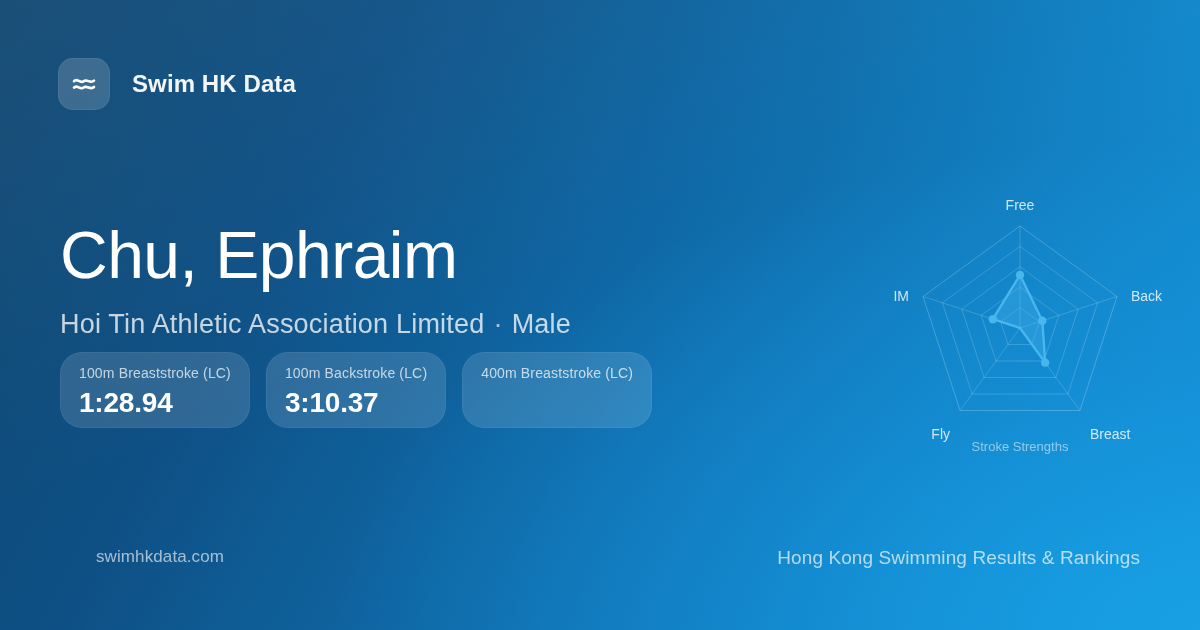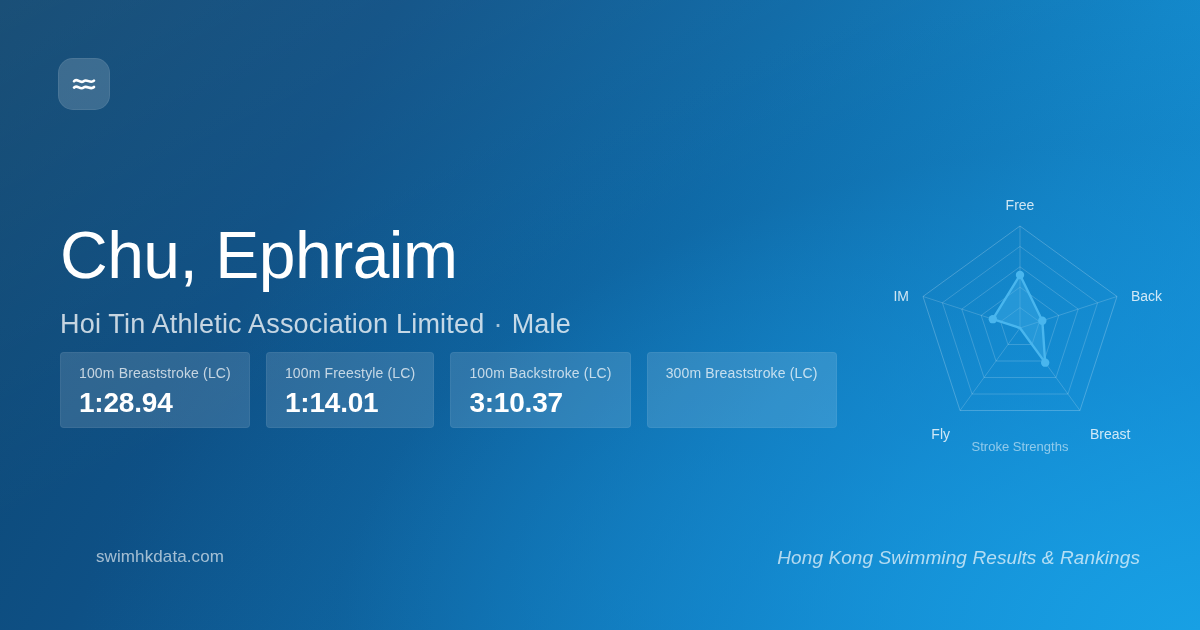--- a/index.html
+++ b/index.html
@@ -55,21 +55,21 @@
   .athlete-meta .dot { padding:0 9px; color:rgba(255,255,255,0.62); }
 
   
   .stat-cards {
     position:absolute; left:60px; top:352px;
     display:flex; gap:16px; align-items:stretch;
   }
   .stat-card {
     min-width:168px; height:76px;
     padding:12px 18px 0 18px;
-    border-radius:4px;
+    border-radius:22px;
     background:rgba(255,255,255,0.135);
     border:1px solid rgba(255,255,255,0.055);
   }
   .stat-event {
     font-size:14px; font-weight:400; letter-spacing:0.15px;
     color:rgba(255,255,255,0.72); white-space:nowrap;
   }
   .stat-time {
     margin-top:6px;
     font-size:28px; font-weight:700; letter-spacing:-0.2px;
@@ -88,62 +88,59 @@
     font-size:13px; fill:rgba(255,255,255,0.52);
   }
 
   
   .footer-left {
     position:absolute; left:60px; top:547px;
     font-size:17px; color:rgba(255,255,255,0.62); letter-spacing:0.1px;margin-left:36px;
   }
   .footer-right {
     position:absolute; right:60px; top:547px;
-    font-size:19px; color:rgba(255,255,255,0.68); letter-spacing:0.1px;font-style:italic;
+    font-size:19px; color:rgba(255,255,255,0.68); letter-spacing:0.1px;
   }
 </style>
 </head>
 <body>
 
 <div id="og-card">
   <div class="sheen"></div>
 
   <div class="brand">
     <div class="brand-logo">
       <span>
         <svg width="30" height="30" viewBox="0 0 30 30" aria-hidden="true">
           <path d="M5 12.2 C8 8.4, 11 15.2, 14.6 12.2 C18 9.4, 21.5 15.2, 25 11.6" fill="none" stroke="#ffffff" stroke-width="2.6" stroke-linecap="round" stroke-linejoin="round"></path>
           <path d="M5 18.6 C8 14.8, 11 21.6, 14.6 18.6 C18 15.8, 21.5 21.6, 25 18" fill="none" stroke="#ffffff" stroke-width="2.6" stroke-linecap="round" stroke-linejoin="round"></path>
         </svg>
       </span>
     </div>
+    <div class="brand-name">Swim HK Data</div>
   </div>
 
   <div class="hero">
     <div class="athlete-name">Chu, Ephraim</div>
     <div class="athlete-meta">
       <span>Hoi Tin Athletic Association Limited</span><span class="dot">·</span><span>Male</span>
     </div>
   </div>
 
   <div class="stat-cards">
     <div class="stat-card">
       <div class="stat-event">100m Breaststroke (LC)</div>
       <div class="stat-time">1:28.94</div>
     </div>
     <div class="stat-card">
-      <div class="stat-event">100m Freestyle (LC)</div>
-      <div class="stat-time">1:14.01</div>
-    </div>
-    <div class="stat-card">
       <div class="stat-event">100m Backstroke (LC)</div>
       <div class="stat-time">3:10.37</div>
     </div>
     <div class="stat-card">
-      <div class="stat-event">300m Breaststroke (LC)</div>
+      <div class="stat-event">400m Breaststroke (LC)</div>
     </div>
   </div>
 
   <div class="radar-wrap">
     <svg id="radar-svg" width="290" height="300" viewBox="0 0 290 300" aria-hidden="true">
       <g id="radar-grid">
           <polygon points="140.00,135.60 159.40,149.70 151.99,172.50 128.01,172.50 120.60,149.70" fill="none" stroke="rgba(255,255,255,0.22)" stroke-width="0.8"></polygon>
           <polygon points="140.00,115.20 178.80,143.39 163.98,189.01 116.02,189.01 101.20,143.39" fill="none" stroke="rgba(255,255,255,0.22)" stroke-width="0.8"></polygon>
           <polygon points="140.00,94.80 198.20,137.09 175.97,205.51 104.03,205.51 81.80,137.09" fill="none" stroke="rgba(255,255,255,0.22)" stroke-width="0.8"></polygon>
           <polygon points="140.00,74.40 217.61,130.78 187.96,222.02 92.04,222.02 62.39,130.78" fill="none" stroke="rgba(255,255,255,0.22)" stroke-width="0.8"></polygon>

